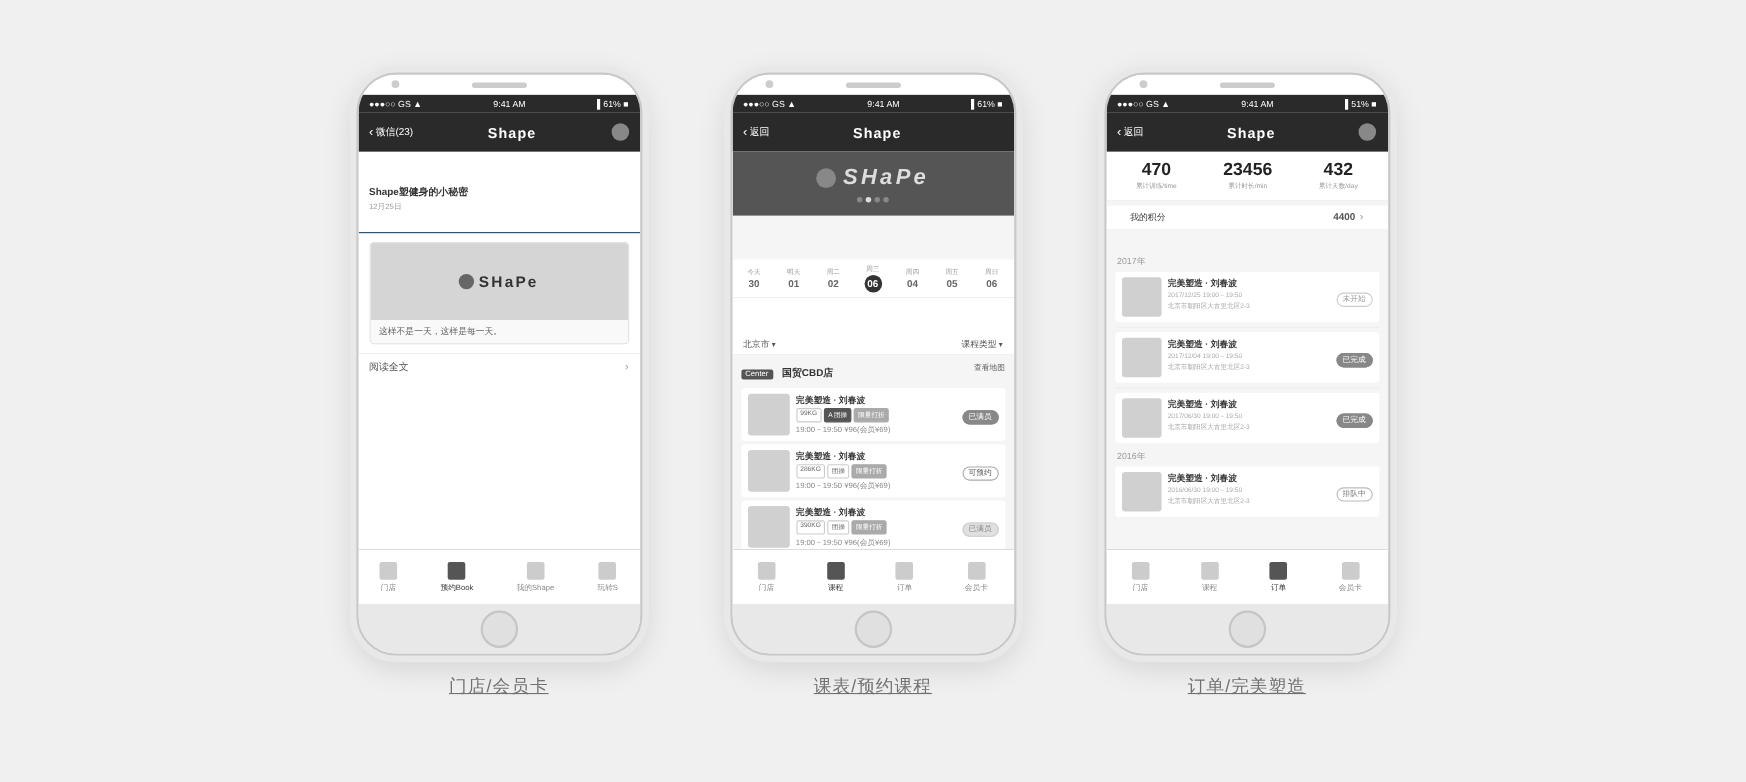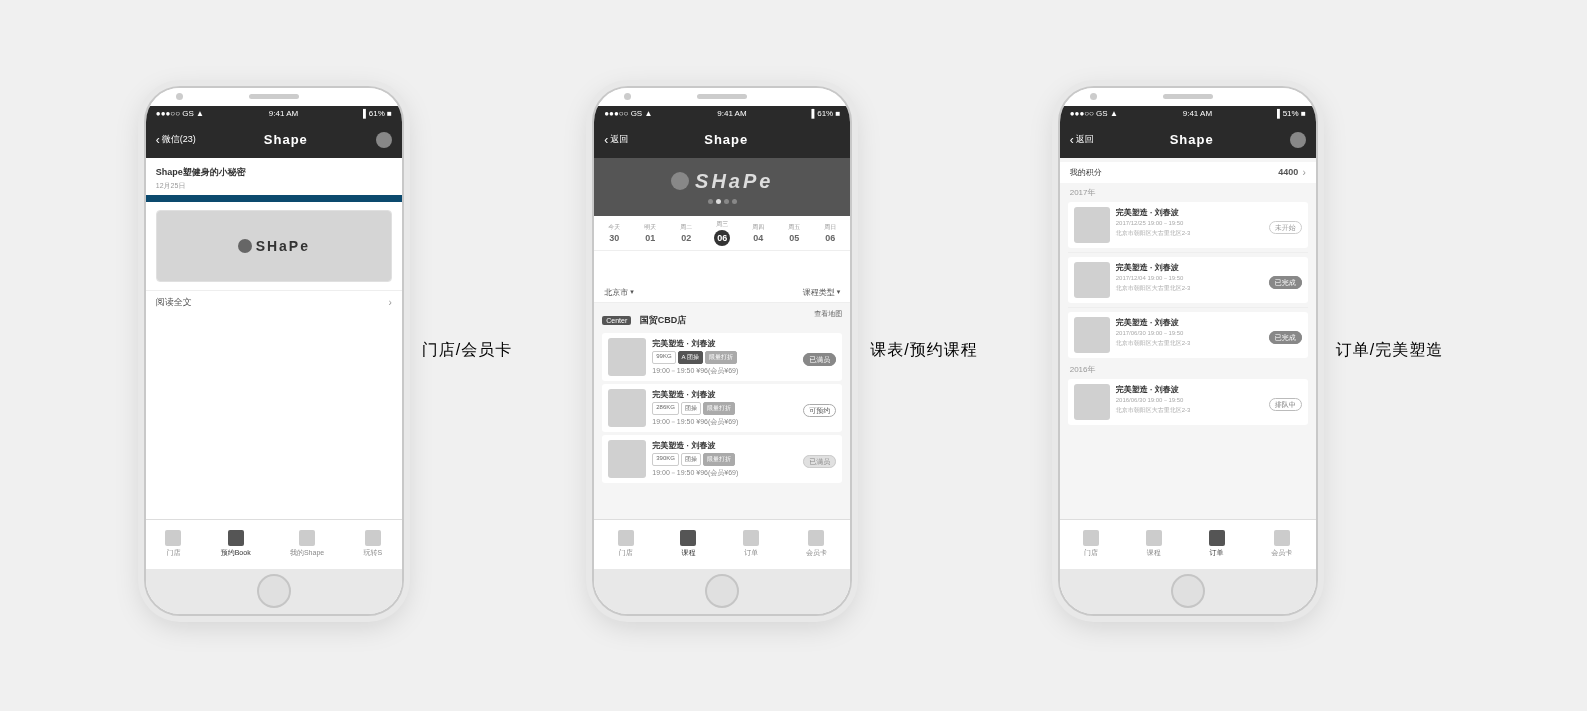--- a/index.html
+++ b/index.html
@@ -20,28 +20,29 @@
       padding: 30px 0 40px;
     }
     .phones-row {
       display: flex;
       gap: 80px;
       align-items: flex-start;
       justify-content: center;
     }
     .phone-group {
       display: flex;
-      flex-direction: row;
+      flex-direction: column;
       align-items: center;
       gap: 18px;
     }
     .phone-label {
       font-size: 16px;
-      color: #000000;
+      color: #737373;
       letter-spacing: 1px;
+      text-decoration: underline;
     }
 
     
     .phone-shell {
       width: 260px;
       height: 530px;
       background: #fff;
       border-radius: 36px;
       border: 2px solid #c8c8c8;
       box-shadow: 0 0 0 6px #e8e8e8, 0 8px 30px rgba(0,0,0,0.15);
@@ -166,22 +167,23 @@
       border: 2px solid #c5c5c5;
     }
 
     
     .wechat-content {
       background: #fff;
       flex: 1;
       overflow: hidden;
     }
     .wechat-msg-header {
-      padding: 8px 10px 4px;
-      border-bottom: 7px solid #0c4a6e;
+      padding: 8px 10px 18px;
+      border-bottom: 1px solid #0c4a6e;
+      margin-top: 22px;
     }
     .wechat-msg-title {
       font-size: 9px;
       font-weight: 600;
       color: #333;
     }
     .wechat-msg-date {
       font-size: 7px;
       color: #999;
       margin-top: 2px;
@@ -265,20 +267,21 @@
     }
     .logo-dot.active { background: #ddd; }
     .date-scroll {
       background: #fff;
       display: flex;
       align-items: center;
       justify-content: space-between;
       padding: 4px 6px;
       border-bottom: 1px solid #eee;
       flex-shrink: 0;
+      margin-top: 40px;
     }
     .date-item {
       display: flex;
       flex-direction: column;
       align-items: center;
       width: 28px;
       font-size: 7px;
       color: #666;
     }
     .date-item .day-name { color: #999; font-size: 6px; margin-bottom: 1px; }
@@ -412,23 +415,23 @@
     .stat-label {
       font-size: 6px;
       color: #999;
       margin-top: 1px;
     }
     .points-bar {
       background: #fff;
       display: flex;
       justify-content: space-between;
       align-items: center;
-      padding: 5px 10px;
+      padding: 5px 22px;
       margin-top: 4px;
-      margin-bottom: 0;
+      margin-bottom: 20px;
     }
     .points-title { font-size: 8px; color: #333; }
     .points-val { font-size: 9px; font-weight: 600; color: #555; }
     .points-arrow { font-size: 10px; color: #999; }
     .year-label {
       font-size: 8px;
       color: #999;
       padding: 4px 10px 2px;
     }
     .order-item {
@@ -502,20 +505,21 @@
             <div class="wechat-msg-title">Shape塑健身的小秘密</div>
             <div class="wechat-msg-date">12月25日</div>
           </div>
           <div class="wechat-card">
             <div class="wechat-card-img">
               <div class="shape-logo-sm">
                 <div class="logo-circle-lg" style="width:14px;height:14px;background:#666;border-radius:50%;"></div>
                 <span class="shape-text-sm">SHaPe</span>
               </div>
             </div>
+            <div class="wechat-card-text">这样不是一天，这样是每一天。</div>
           </div>
           <div class="wechat-read-more">
             <span class="read-more-text">阅读全文</span>
             <span class="read-more-arrow">›</span>
           </div>
         </div>
         <div class="phone-bottom-bar">
           <div class="bottom-tab">
             <div class="bottom-tab-icon"></div>
             <span>门店</span>
@@ -709,20 +713,34 @@
         <div class="phone-nav-bar">
           <div class="nav-back">
             <span class="chevron">‹</span>
             <span>返回</span>
           </div>
           <span class="nav-title">Shape</span>
           <div class="nav-right-icon"></div>
         </div>
         <div class="phone-content">
 
+          <div class="stats-bar">
+            <div class="stat-item">
+              <div class="stat-num">470</div>
+              <div class="stat-label">累计训练/time</div>
+            </div>
+            <div class="stat-item">
+              <div class="stat-num">23456</div>
+              <div class="stat-label">累计时长/min</div>
+            </div>
+            <div class="stat-item">
+              <div class="stat-num">432</div>
+              <div class="stat-label">累计天数/day</div>
+            </div>
+          </div>
 
           <div class="points-bar">
             <span class="points-title">我的积分</span>
             <span style="display:flex;align-items:flex-start;gap:4px">
               <span class="points-val">4400</span>
               <span class="points-arrow">›</span>
             </span>
           </div>
 
           <div class="year-label">2017年</div>

